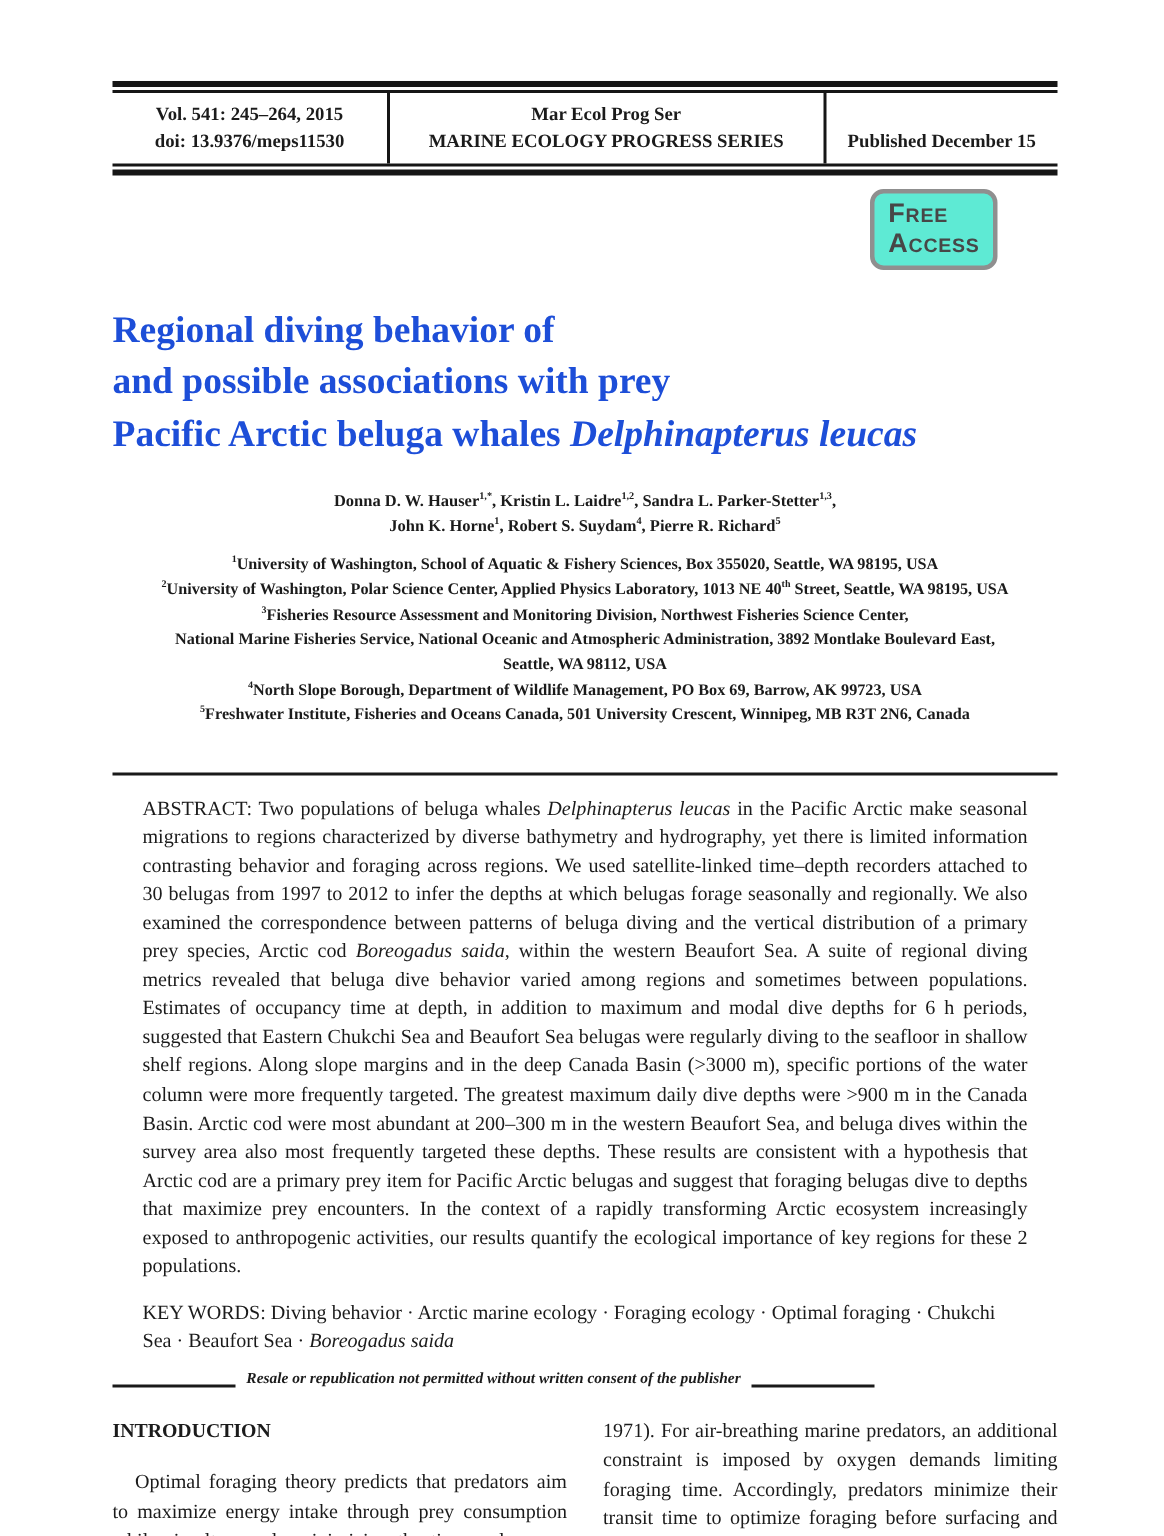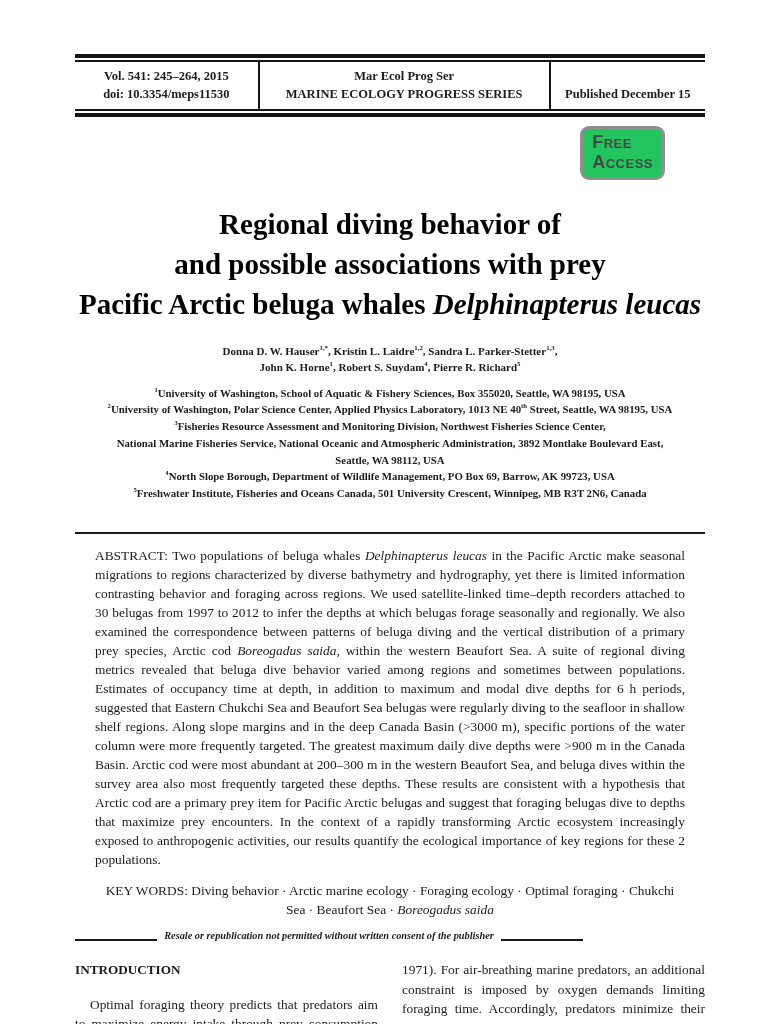--- a/index.html
+++ b/index.html
@@ -12,35 +12,35 @@
   .rule-thin  { height: 2px; background: #161616; }
   .gap2 { height: 2px; }
   .masthead-row { display: flex; align-items: stretch; }
   .mh-cell { text-align: center; padding: 5px 6px 6px 6px; font-weight: bold; font-size: 12.5px; line-height: 1.45; }
   .mh-left { width: 29%; }
   .mh-center { width: 46.5%; border-left: 2px solid #161616; border-right: 2px solid #161616; }
   .mh-right { width: 24.5%; display: flex; align-items: flex-end; justify-content: center; }
 
   
   .badge-row { display: flex; justify-content: flex-end; margin-top: 9px; padding-right: 40px; }
-  .badge { border: 3px solid #8f8f8f; border-radius: 9px; background: #22c55e; padding: 3px 9px 4px 9px; }
+  .badge { border: 3px solid #8f8f8f; border-radius: 9px; background: #5eead4; padding: 3px 9px 4px 9px; }
   .badge-line { font-family: "Liberation Sans", sans-serif; font-weight: bold; font-size: 13px; line-height: 1.12; color: #474747; letter-spacing: 0.5px; }
   .badge-line::first-letter { font-size: 18px; }
 
   
-  .title { margin-top: 24px; text-align: center; font-weight: bold; font-size: 29px; line-height: 1.38; color: #000000; }
+  .title { margin-top: 24px; text-align: left; font-weight: bold; font-size: 25px; line-height: 1.38; color: #1d4ed8; }
   .authors { margin-top: 19px; text-align: center; font-weight: bold; font-size: 11px; line-height: 1.5; }
   .affils { margin-top: 9px; text-align: center; font-weight: bold; font-size: 10.8px; line-height: 1.55; }
   sup { font-size: 0.62em; vertical-align: super; line-height: 0; }
   .it { font-style: italic; }
 
   
   .abstract-rule { margin-top: 30px; height: 2px; background: #1a1a1a; }
   .abstract { margin: 12px 20px 0 20px; font-size: 13.4px; line-height: 1.42; text-align: justify; }
-  .keywords { margin: 12px 20px 0 20px; font-size: 13.4px; line-height: 1.42; text-align: center; }
+  .keywords { margin: 12px 20px 0 20px; font-size: 13.4px; line-height: 1.42; text-align: left; }
 
   
   .resale { margin-top: 11px; width: 508px; display: flex; align-items: flex-end; }
   .resale .seg { flex: 1; height: 2px; background: #1a1a1a; }
   .resale .txt { padding: 0 7px; font-style: italic; font-weight: bold; font-size: 10.3px; white-space: nowrap; }
 
   
   .columns { display: flex; gap: 24px; margin-top: 19px; }
   .col { width: 303px; font-size: 13.4px; line-height: 1.46; text-align: justify; }
   .sec-head { text-align: left; font-weight: bold; font-size: 13.2px; margin-bottom: 15px; }
@@ -51,21 +51,21 @@
 
 <div class="page">
 
   <div>
     <div class="rule-thick"></div>
     <div class="gap2"></div>
     <div class="rule-thin"></div>
     <div class="masthead-row">
       <div class="mh-cell mh-left">
         <div>Vol. 541: 245–264, 2015</div>
-        <div>doi: 10.3354/meps11530</div>
+        <div>doi: 13.9376/meps11530</div>
       </div>
       <div class="mh-cell mh-center">
         <div>Mar Ecol Prog Ser</div>
         <div>MARINE ECOLOGY PROGRESS SERIES</div>
       </div>
       <div class="mh-cell mh-right">
         <div>Published December 15</div>
       </div>
     </div>
     <div class="rule-thin"></div>

